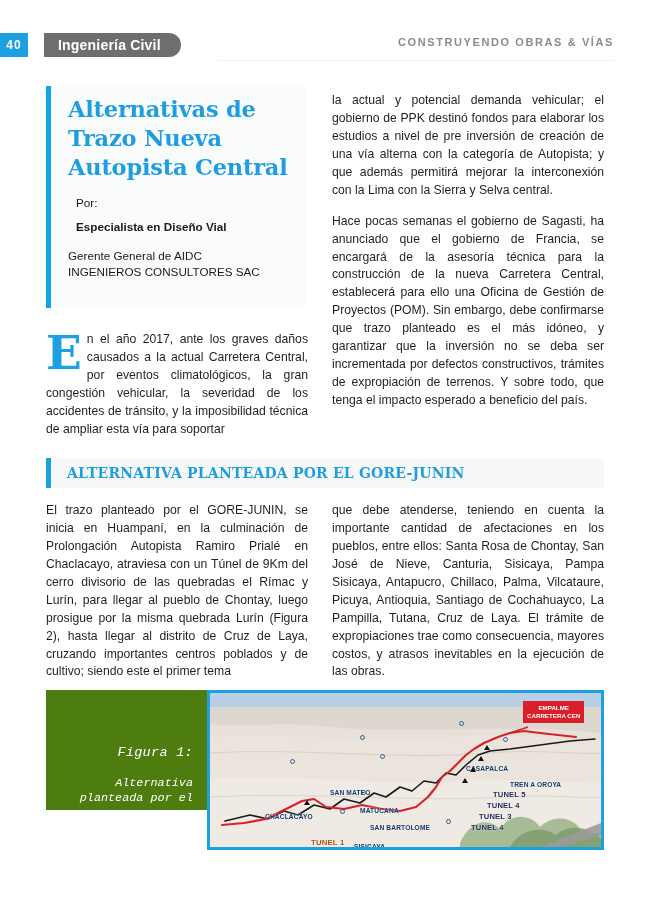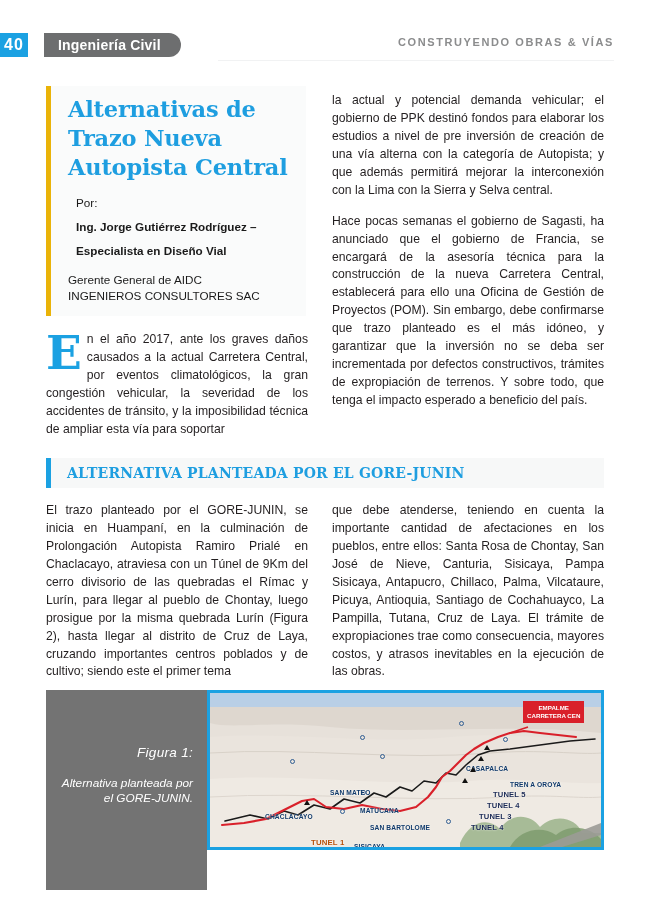--- a/index.html
+++ b/index.html
@@ -20,21 +20,21 @@
     position: absolute;
     left: 0; top: 33px;
     width: 650px; height: 24px;
   }
   .page-num {
     position: absolute;
     left: 0; top: 0;
     width: 28px; height: 24px;
     background: #1ba1e2;
     color: #ffffff;
-    font-size: 16px;
+    font-size: 12px;
     font-weight: bold;
     letter-spacing: 1px;
     display: flex;
     align-items: center;
     justify-content: center;
   }
   .section-tab {
     position: absolute;
     left: 44px; top: 0;
     height: 24px;
@@ -64,21 +64,21 @@
     background: #f1f2f3;
   }
 
   
   .title-block {
     position: absolute;
     left: 46px; top: 86px;
     width: 260px;
     min-height: 222px;
     background: #fafbfb;
-    border-left: 5px solid #eab308;
+    border-left: 5px solid #0ea5e9;
     box-sizing: border-box;
     padding: 9px 12px 12px 17px;
   }
   .article-title {
     color: #1e9ee0;
     font-family: "DejaVu Serif", serif;
     font-weight: bold;
     font-size: 22.5px;
     line-height: 1.28;
     margin: 0 0 14px 0;
@@ -151,24 +151,25 @@
     font-weight: bold;
     font-size: 14px;
     letter-spacing: 0.2px;
     padding-left: 16px;
   }
 
   
   .figure-caption-panel {
     position: absolute;
     left: 46px; top: 690px;
-    width: 161px; height: 200px;
-    background: #737373;
+    width: 161px; height: 120px;
+    background: #4d7c0f;
     box-sizing: border-box;
     padding: 55px 14px 0 10px;
+    font-family: Liberation Mono, monospace;
   }
   .caption-title {
     color: #ffffff;
     font-style: italic;
     font-size: 13.5px;
     text-align: right;
     margin: 0 0 16px 0;
     letter-spacing: 0.3px;
   }
   .caption-text {
@@ -240,21 +241,20 @@
 <div class="header">
   <div class="page-num">40</div>
   <div class="section-tab">Ingeniería Civil</div>
   <div class="magazine-name">CONSTRUYENDO OBRAS &amp; VÍAS</div>
 </div>
 <div class="header-rule"></div>
 
 <div class="title-block">
   <h1 class="article-title">Alternativas de Trazo Nueva Autopista Central</h1>
   <p class="byline-label">Por:</p>
-  <p class="byline-name">Ing. Jorge Gutiérrez Rodríguez –</p>
   <p class="byline-role">Especialista en Diseño Vial</p>
   <p class="byline-org">Gerente General de AIDC</p>
   <p class="byline-org byline-org2">INGENIEROS CONSULTORES SAC</p>
 </div>
 
 <div class="col col-left-top">
   <p><span class="dropcap">E</span><span>n el año 2017, ante los graves daños causados a la actual Carretera Central, por eventos climatológicos, la gran congestión vehicular, la severidad de los accidentes de tránsito, y la imposibilidad técnica de ampliar esta vía para soportar</span></p>
 </div>
 
 <div class="col col-right-top">

